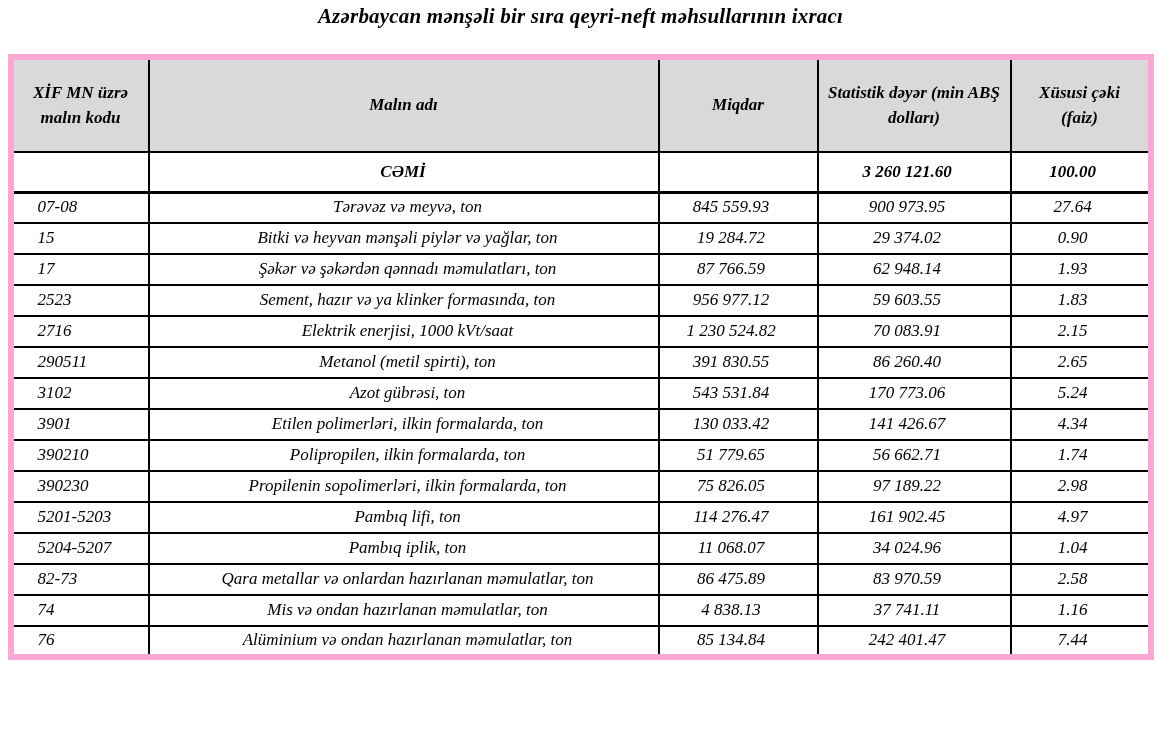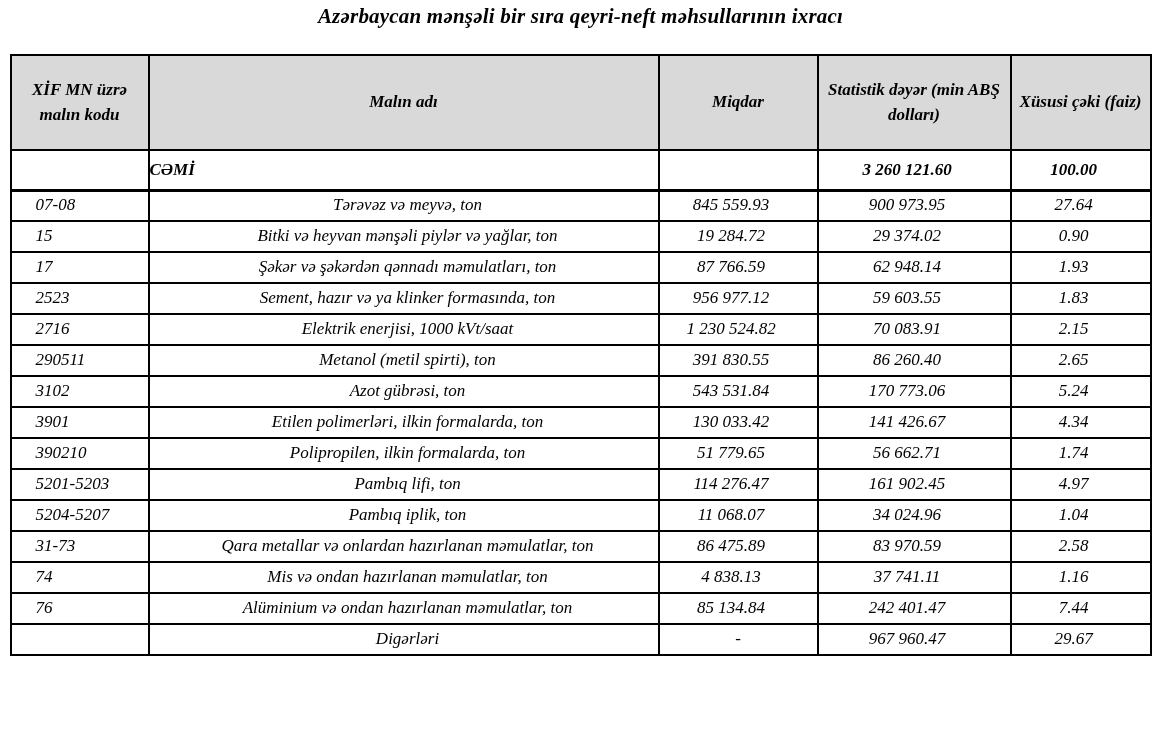--- a/index.html
+++ b/index.html
@@ -21,21 +21,21 @@
     font-weight: bold;
     text-align: center;
     margin: 0 0 25px 0;
     letter-spacing: 0.2px;
   }
   table.export-table {
     border-collapse: collapse;
     table-layout: fixed;
     width: 1140px;
     margin: 6px auto;
-    border: 1px solid #f9a8d4;
+    border: 6px solid #f9a8d4;
     font-size: 17px;
   }
   col.c-code  { width: 138px; }
   col.c-name  { width: 510px; }
   col.c-qty   { width: 159px; }
   col.c-value { width: 193px; }
   col.c-share { width: 140px; }
 
   th, td {
     border: 2px solid #000000;
@@ -60,21 +60,21 @@
   tbody.data-rows td {
     height: 31px;
     line-height: 1.1;
     padding-top: 2px;
     padding-bottom: 2px;
   }
   .col-code { text-align: left;  padding-left: 24px; padding-right: 4px; }
   .col-name { text-align: center;  padding-left: 14px; padding-right: 6px; }
   .num      { text-align: center; padding-right: 18px; padding-left: 4px; }
   .center   { text-align: center; }
-  .total-label { text-align: left; font-weight: bold; padding-left: 0; }
+  .total-label { text-align: center; font-weight: bold; padding-left: 0; }
 </style>
 </head>
 <body>
 
 <div class="page">
   <h1 class="page-title">Azərbaycan mənşəli bir sıra qeyri-neft məhsullarının ixracı</h1>
 
   <table class="export-table">
     <colgroup>
       <col class="c-code">
@@ -159,56 +159,56 @@
           <td class="num">4.34</td>
         </tr>
         <tr>
           <td class="col-code">390210</td>
           <td class="col-name">Polipropilen, ilkin formalarda, ton</td>
           <td class="num">51 779.65</td>
           <td class="num">56 662.71</td>
           <td class="num">1.74</td>
         </tr>
         <tr>
+          <td class="col-code">390230</td>
+          <td class="col-name">Propilenin sopolimerləri, ilkin formalarda, ton</td>
+          <td class="num">75 826.05</td>
+          <td class="num">97 189.22</td>
+          <td class="num">2.98</td>
+        </tr>
+        <tr>
           <td class="col-code">5201-5203</td>
           <td class="col-name">Pambıq lifi, ton</td>
           <td class="num">114 276.47</td>
           <td class="num">161 902.45</td>
           <td class="num">4.97</td>
         </tr>
         <tr>
           <td class="col-code">5204-5207</td>
           <td class="col-name">Pambıq iplik, ton</td>
           <td class="num">11 068.07</td>
           <td class="num">34 024.96</td>
           <td class="num">1.04</td>
         </tr>
         <tr>
-          <td class="col-code">31-73</td>
+          <td class="col-code">82-73</td>
           <td class="col-name">Qara metallar və onlardan hazırlanan məmulatlar, ton</td>
           <td class="num">86 475.89</td>
           <td class="num">83 970.59</td>
           <td class="num">2.58</td>
         </tr>
         <tr>
           <td class="col-code">74</td>
           <td class="col-name">Mis və ondan hazırlanan məmulatlar, ton</td>
           <td class="num">4 838.13</td>
           <td class="num">37 741.11</td>
           <td class="num">1.16</td>
         </tr>
         <tr>
           <td class="col-code">76</td>
           <td class="col-name">Alüminium və ondan hazırlanan məmulatlar, ton</td>
           <td class="num">85 134.84</td>
           <td class="num">242 401.47</td>
           <td class="num">7.44</td>
         </tr>
-        <tr>
-          <td class="col-code"></td>
-          <td class="col-name">Digərləri</td>
-          <td class="center">-</td>
-          <td class="num">967 960.47</td>
-          <td class="num">29.67</td>
-        </tr>
       </tbody>
   </table>
 </div>
 
 </body></html>

